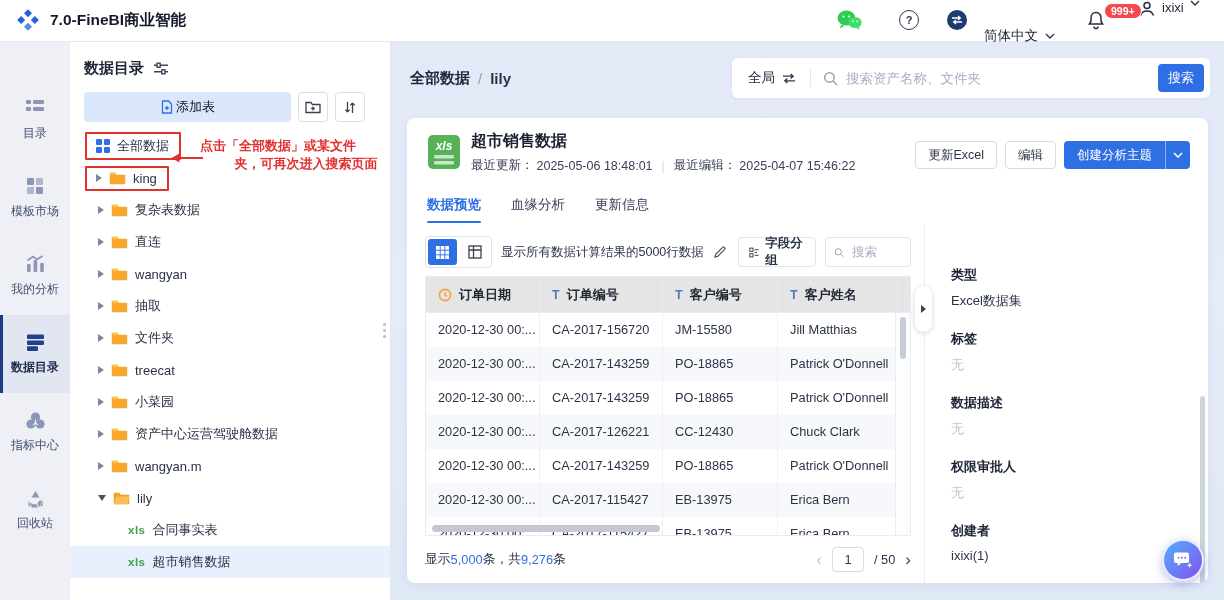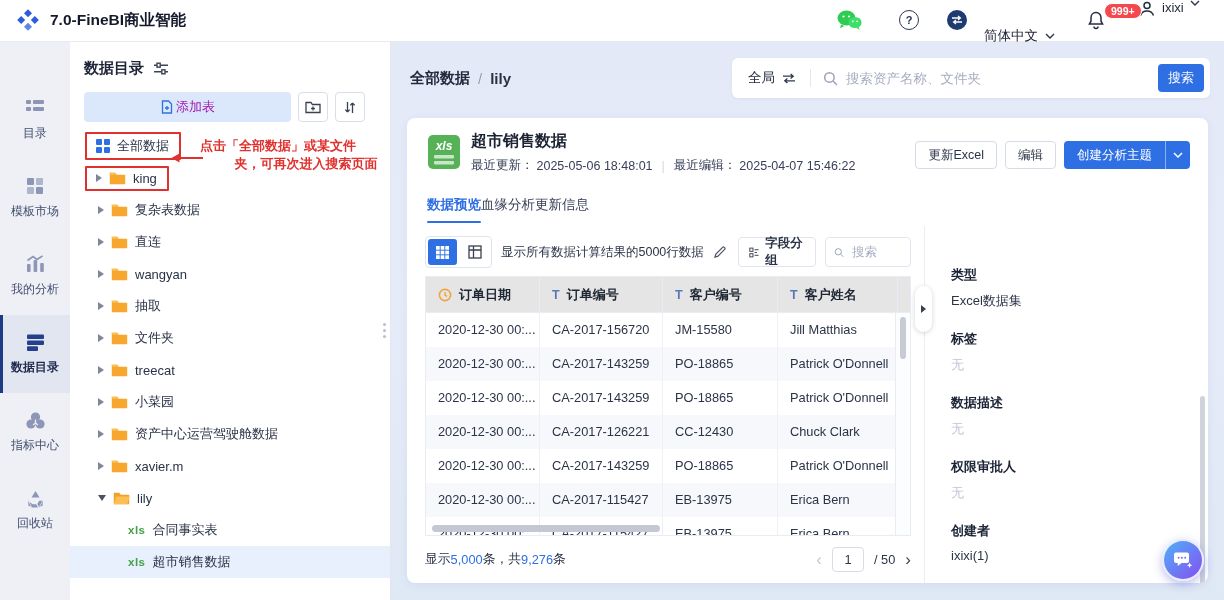--- a/index.html
+++ b/index.html
@@ -27,21 +27,21 @@
   .rail-label{font-size:12px;color:#444f72;}
   .rail-item.active{background:#e2e6f1;color:#24408c;}
   .rail-item.active::before{content:'';position:absolute;left:0;top:0;bottom:0;width:3px;background:#1f3a85;}
   .rail-item.active .rail-label{color:#1f2a4e;font-weight:700;}
 
   
   .catalog{position:absolute;left:70px;top:41px;bottom:0;width:321px;background:#fff;border-right:1px solid #e4e7ee;box-sizing:border-box;z-index:5;}
   .catalog-title-row{display:flex;align-items:center;gap:9px;padding:18px 14px 0 14px;}
   .catalog-title{font-size:15px;font-weight:700;color:#1e2537;}
   .catalog-btn-row{display:flex;align-items:center;gap:7px;padding:14px 14px 0 14px;}
-  .add-table-btn{flex:none;width:207px;height:30px;background:#dbe8fc;border-radius:4px;color:#a21caf;font-size:13px;
+  .add-table-btn{flex:none;width:207px;height:30px;background:#dbe8fc;border-radius:4px;color:#0f172a;font-size:13px;
                  display:flex;align-items:center;justify-content:center;gap:2px;cursor:pointer;}
   .icon-btn{width:30px;height:30px;border:1px solid #d9dee8;border-radius:4px;background:#fff;display:flex;align-items:center;justify-content:center;cursor:pointer;box-sizing:border-box;}
   .tree{margin-top:8px;position:relative;}
   .tree-row{height:32px;display:flex;align-items:center;padding-left:28px;font-size:13px;color:#2a3247;cursor:pointer;}
   .tree-row.child{padding-left:58px;}
   .tree-row.selected{background:#e7f0fc;}
   .tree-inner{display:inline-flex;align-items:center;gap:7px;}
   .tree-inner.boxed{border:2px solid #e0312f;padding:3px 10px 3px 9px;margin-left:-13px;border-radius:1px;}
   .caret{width:0;height:0;border-top:4px solid transparent;border-bottom:4px solid transparent;border-left:6px solid #7e8698;flex:none;}
   .caret.down{border-left:4px solid transparent;border-right:4px solid transparent;border-top:6px solid #4a5366;border-bottom:none;}
@@ -74,21 +74,21 @@
   .ds-title{position:absolute;left:64px;top:13px;font-size:16px;font-weight:700;color:#1c2332;}
   .ds-meta{position:absolute;left:64px;top:39px;font-size:12.5px;color:#39415a;display:flex;gap:9px;align-items:center;}
   .meta-div{color:#d5d9e2;}
   .ds-actions{position:absolute;right:18px;top:23px;display:flex;gap:8px;height:28px;}
   .btn-outline{height:28px;padding:0 12px;border:1px solid #d6dbe6;border-radius:4px;background:#fff;font-size:12.5px;color:#2b3447;
                display:flex;align-items:center;cursor:pointer;font-family:inherit;}
   .btn-split{display:flex;height:28px;}
   .btn-primary{height:28px;padding:0 13px;background:#2f6fe4;color:#fff;font-size:12.5px;border:none;border-radius:4px 0 0 4px;cursor:pointer;
                font-family:inherit;display:flex;align-items:center;}
   .btn-caret{width:24px;background:#2f6fe4;border-left:1px solid rgba(255,255,255,.45);border-radius:0 4px 4px 0;display:flex;align-items:center;justify-content:center;cursor:pointer;}
-  .tabs{position:absolute;left:20px;top:78px;display:flex;}
+  .tabs{position:absolute;left:20px;top:78px;display:flex;gap:30px;}
   .tab{font-size:13.5px;color:#39415a;padding-bottom:9px;cursor:pointer;position:relative;}
   .tab.active{color:#2f6fe4;font-weight:700;}
   .tab.active::after{content:'';position:absolute;left:0;right:0;bottom:0;height:2.5px;background:#2f6fe4;border-radius:2px;}
 
   .table-zone{position:absolute;left:18px;top:118px;width:486px;}
   .tz-toolbar{display:flex;align-items:center;gap:9px;height:32px;}
   .seg{display:flex;gap:3px;padding:2px;border:1px solid #e0e4ec;border-radius:4px;background:#fff;}
   .seg-btn{width:29px;height:26px;display:flex;align-items:center;justify-content:center;border-radius:3px;cursor:pointer;}
   .seg-btn.active{background:#2f6fe4;}
   .tz-info{font-size:12.5px;color:#2b3447;white-space:nowrap;}
@@ -420,21 +420,21 @@
       </div>
       <div class="tree-row">
         <span class="tree-inner">
           <span class="caret"></span>
           <span class="tree-icon">
             <svg width="17" height="13" viewBox="0 0 17 13">
               <path d="M.8.8h5.4l1.6 2h8.4v9.4H.8z" fill="#f8a72e"></path>
               <path d="M.8.8h5.4l1.6 2H.8z" fill="#fbc053"></path>
             </svg>
           </span>
-          <span class="tree-label">xavier.m</span>
+          <span class="tree-label">wangyan.m</span>
         </span>
       </div>
       <div class="tree-row">
         <span class="tree-inner">
           <span class="caret down"></span>
           <span class="tree-icon">
             <svg width="17" height="13" viewBox="0 0 17 13">
               <path d="M.8.8h5.4l1.6 2h8.4v9.4H.8z" fill="#f3a125"></path>
               <path d="M3 4.6h13.6l-2.3 7.6H.8z" fill="#fbbf55"></path>
             </svg>

